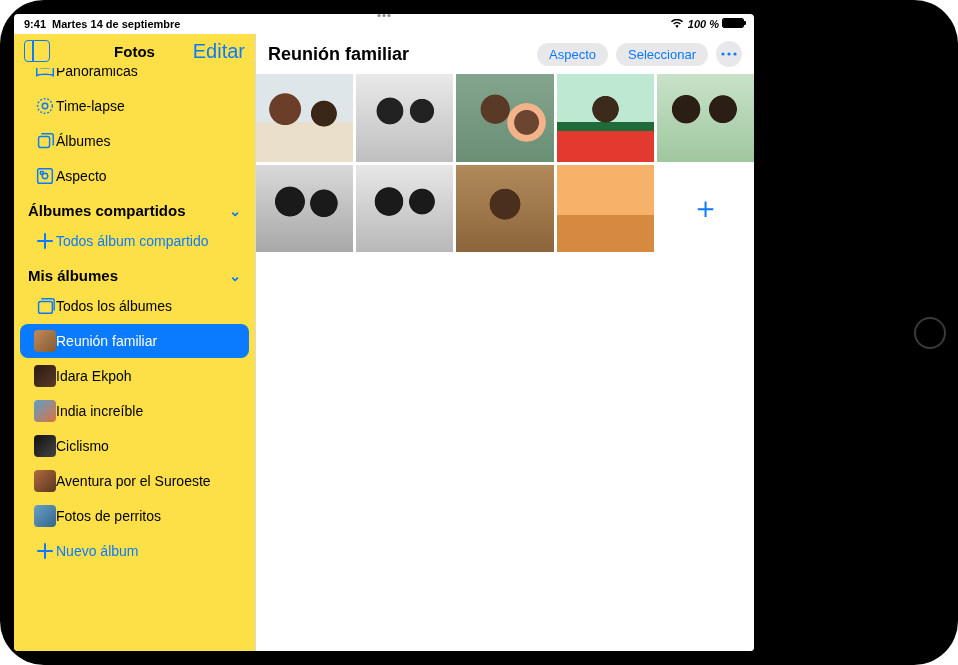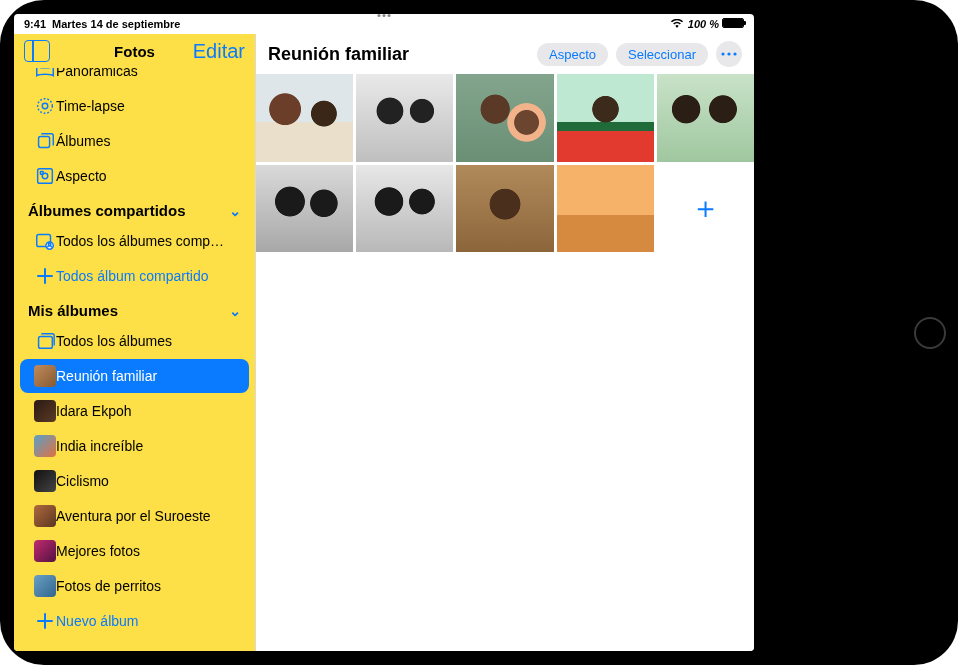--- a/index.html
+++ b/index.html
@@ -185,33 +185,20 @@
                   </svg>
                 </span>
                 <span class="label">Aspecto</span>
               </div>
             </div>
 
           <div class="sb-section-header">
             <span>Álbumes compartidos</span>
             <span class="chev">⌄</span>
           </div>
-          <div id="shared-items">
-              <div class="sb-item">
-                <span class="icon">
-                  <svg width="22" height="22" viewBox="0 0 24 24" fill="none" stroke="#0a7aff" stroke-width="1.6">
-                    <rect x="3" y="5" width="15" height="13" rx="2"></rect>
-                    <circle cx="17" cy="17" r="4" fill="#f7f7f8"></circle>
-                    <circle cx="17" cy="15.5" r="1.3"></circle>
-                    <path d="M14.5 19c.5-1.2 1.5-1.8 2.5-1.8s2 .6 2.5 1.8"></path>
-                  </svg>
-                </span>
-                <span class="label">Todos los álbumes comp…</span>
-              </div>
-            </div>
           <div class="sb-item link-blue">
             <span class="icon">
               <svg width="20" height="20" viewBox="0 0 20 20">
                   <path d="M10 3v14M3 10h14" stroke="#0a7aff" stroke-width="2" stroke-linecap="round"></path>
                 </svg>
             </span>
             <span class="label">Todos álbum compartido</span>
           </div>
 
           <div class="sb-section-header">
@@ -240,24 +227,20 @@
                 <span class="thumb t2"></span>
                 <span class="label">India increíble</span>
               </div>
               <div class="sb-item">
                 <span class="thumb t3"></span>
                 <span class="label">Ciclismo</span>
               </div>
               <div class="sb-item">
                 <span class="thumb t4"></span>
                 <span class="label">Aventura por el Suroeste</span>
-              </div>
-              <div class="sb-item">
-                <span class="thumb t5"></span>
-                <span class="label">Mejores fotos</span>
               </div>
               <div class="sb-item">
                 <span class="thumb t6"></span>
                 <span class="label">Fotos de perritos</span>
               </div>
             </div>
           <div class="sb-item link-blue">
             <span class="icon">
               <svg width="20" height="20" viewBox="0 0 20 20">
                   <path d="M10 3v14M3 10h14" stroke="#0a7aff" stroke-width="2" stroke-linecap="round"></path>

